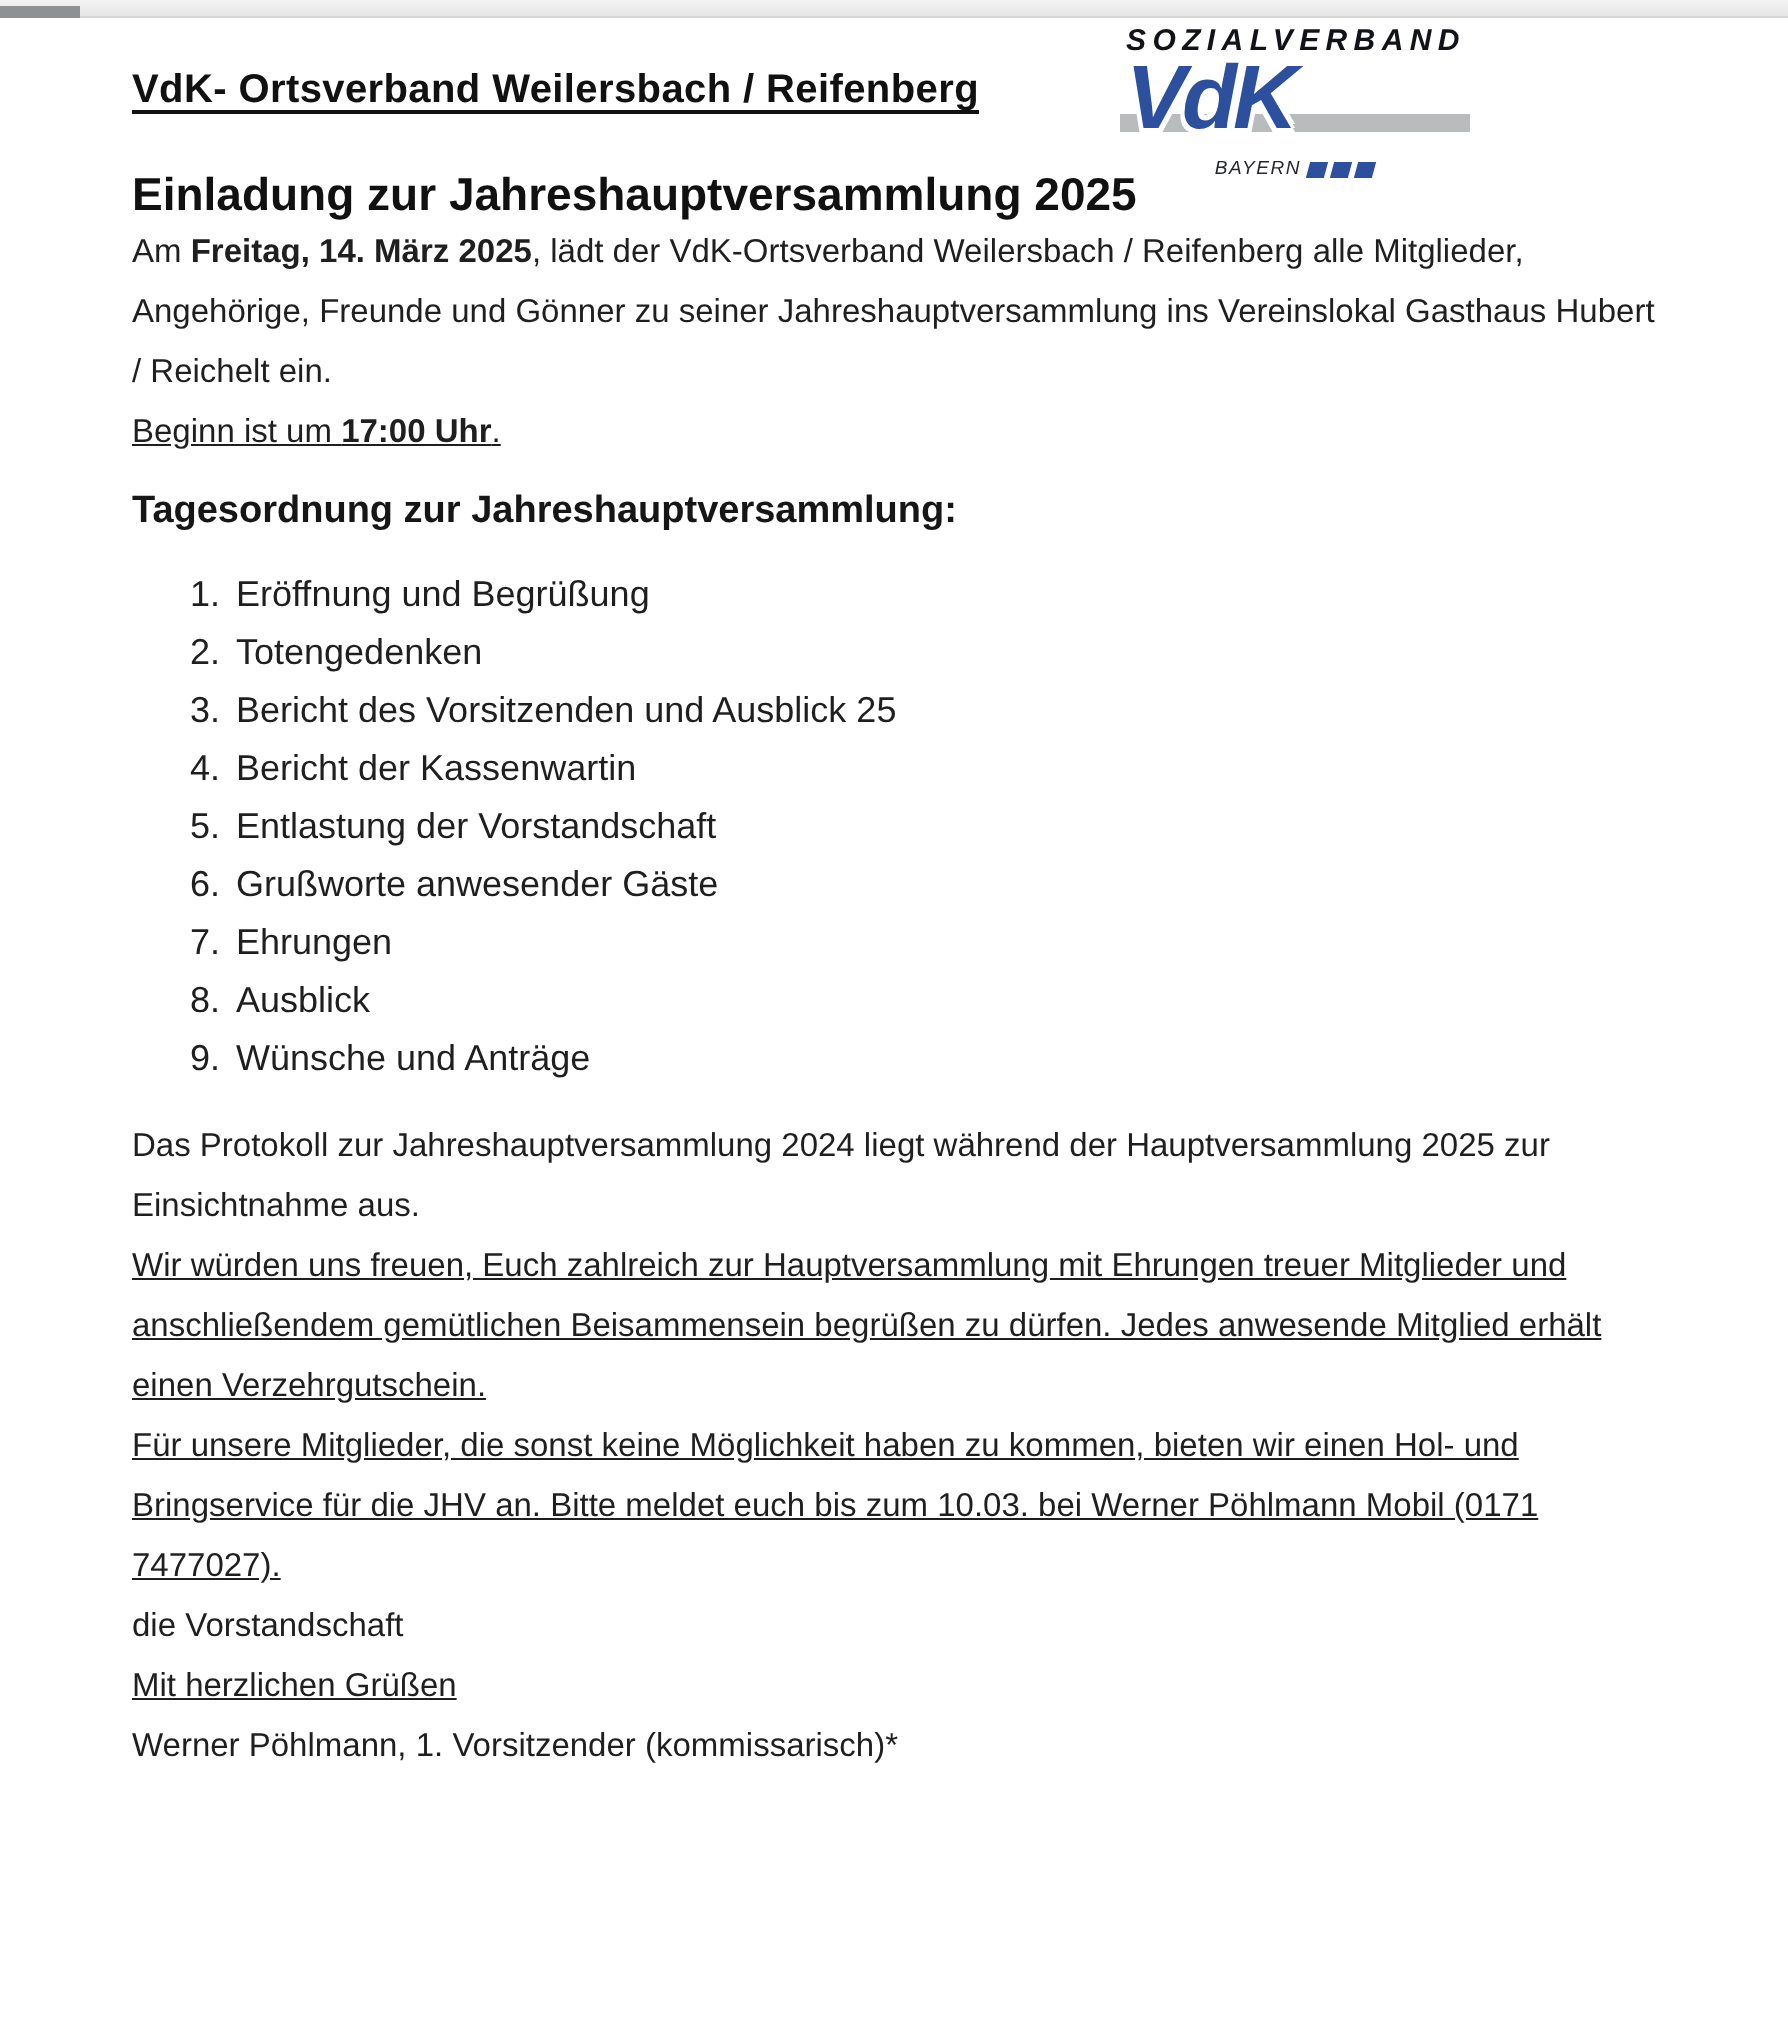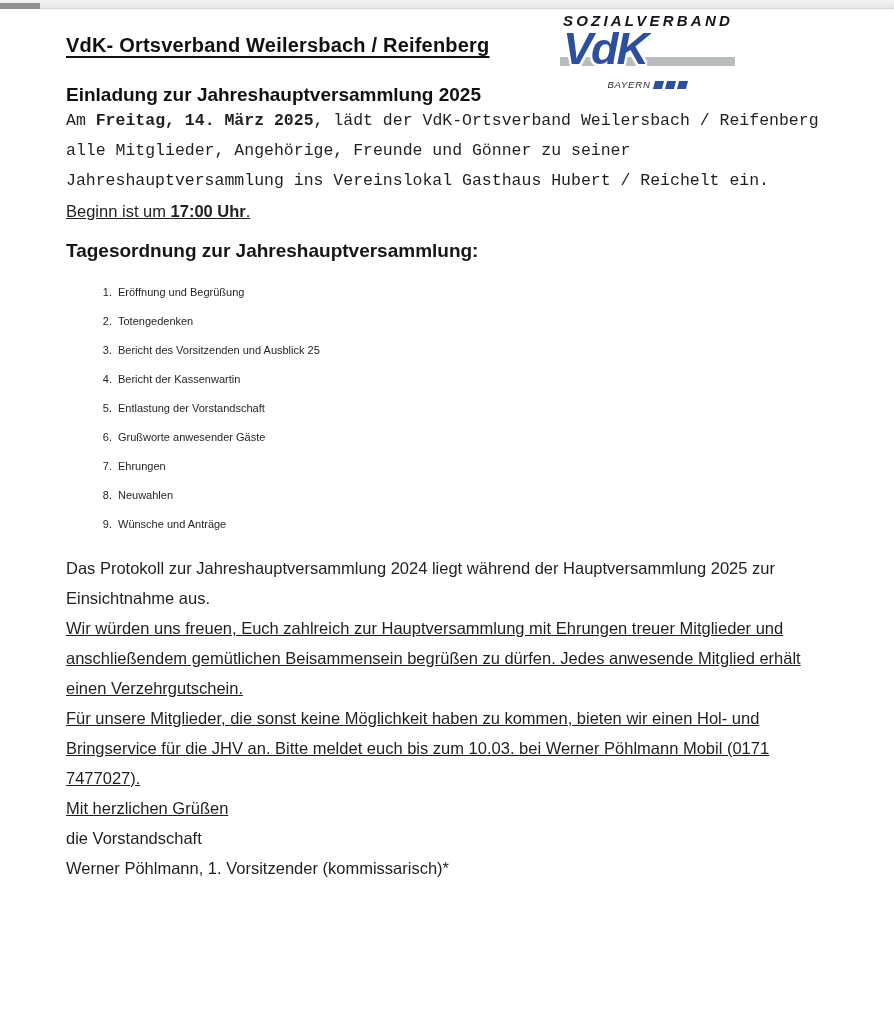--- a/index.html
+++ b/index.html
@@ -47,49 +47,49 @@
     font-weight: bold;
     color: #111111;
     text-decoration: underline;
     text-underline-offset: 4px;
     text-decoration-thickness: 2px;
     letter-spacing: 0.2px;
   }
 
   .doc-subtitle {
     margin: 27px 0 0 0;
-    font-size: 19px;
+    font-size: 23px;
     font-weight: bold;
     color: #111111;
   }
 
   p.body-par {
     margin: 0;
     font-size: 16.5px;
     line-height: 30px;
     color: #1f1f1f;
   }
   .par-gap     { margin-top: 10px; text-decoration: underline; }
-  .first-par   { margin-top: 19px; font-family: Liberation Mono, monospace; }
+  .first-par   { margin-top: 19px; }
   .sig-gap     { margin-top: 12px; }
 
   .bold { font-weight: bold; }
 
   .agenda-heading {
     margin: 10px 0 0 0;
     font-size: 19px;
     font-weight: bold;
     line-height: 30px;
     color: #161616;
   }
 
   ol.agenda-list {
     margin: 12px 0 14px 0;
     padding-left: 49px;
-    font-size: 11px;
+    font-size: 18px;
     color: #1f1f1f;
   }
   ol.agenda-list li {
     line-height: 29px;
     padding-left: 3px;
   }
 
   
   .vdk-logo {
     position: absolute;
@@ -191,29 +191,29 @@
   <p class="agenda-heading">Tagesordnung zur Jahreshauptversammlung:</p>
 
   <ol class="agenda-list">
       <li>Eröffnung und Begrüßung</li>
       <li>Totengedenken</li>
       <li>Bericht des Vorsitzenden und Ausblick 25</li>
       <li>Bericht der Kassenwartin</li>
       <li>Entlastung der Vorstandschaft</li>
       <li>Grußworte anwesender Gäste</li>
       <li>Ehrungen</li>
-      <li>Neuwahlen</li>
+      <li>Ausblick</li>
       <li>Wünsche und Anträge</li>
     </ol>
 
   <p class="body-par">Das Protokoll zur Jahreshauptversammlung 2024 liegt während der Hauptversammlung 2025 zur Einsichtnahme aus.</p>
 
   <p class="body-par par-gap">Wir würden uns freuen, Euch zahlreich zur Hauptversammlung mit Ehrungen treuer Mitglieder und anschließendem gemütlichen Beisammensein begrüßen zu dürfen. Jedes anwesende Mitglied erhält einen Verzehrgutschein.</p>
 
   <p class="body-par par-gap">Für unsere Mitglieder, die sonst keine Möglichkeit haben zu kommen, bieten wir einen Hol- und Bringservice für die JHV an. Bitte meldet euch bis zum 10.03. bei Werner Pöhlmann Mobil (0171 7477027).</p>
 
+  <p class="body-par sig-gap">die Vorstandschaft</p>
+
   <p class="body-par par-gap">Mit herzlichen Grüßen</p>
 
-  <p class="body-par sig-gap">die Vorstandschaft</p>
-
   <p class="body-par sig-gap">Werner Pöhlmann, 1. Vorsitzender (kommissarisch)*</p>
 
 </div>
 
 </body></html>

